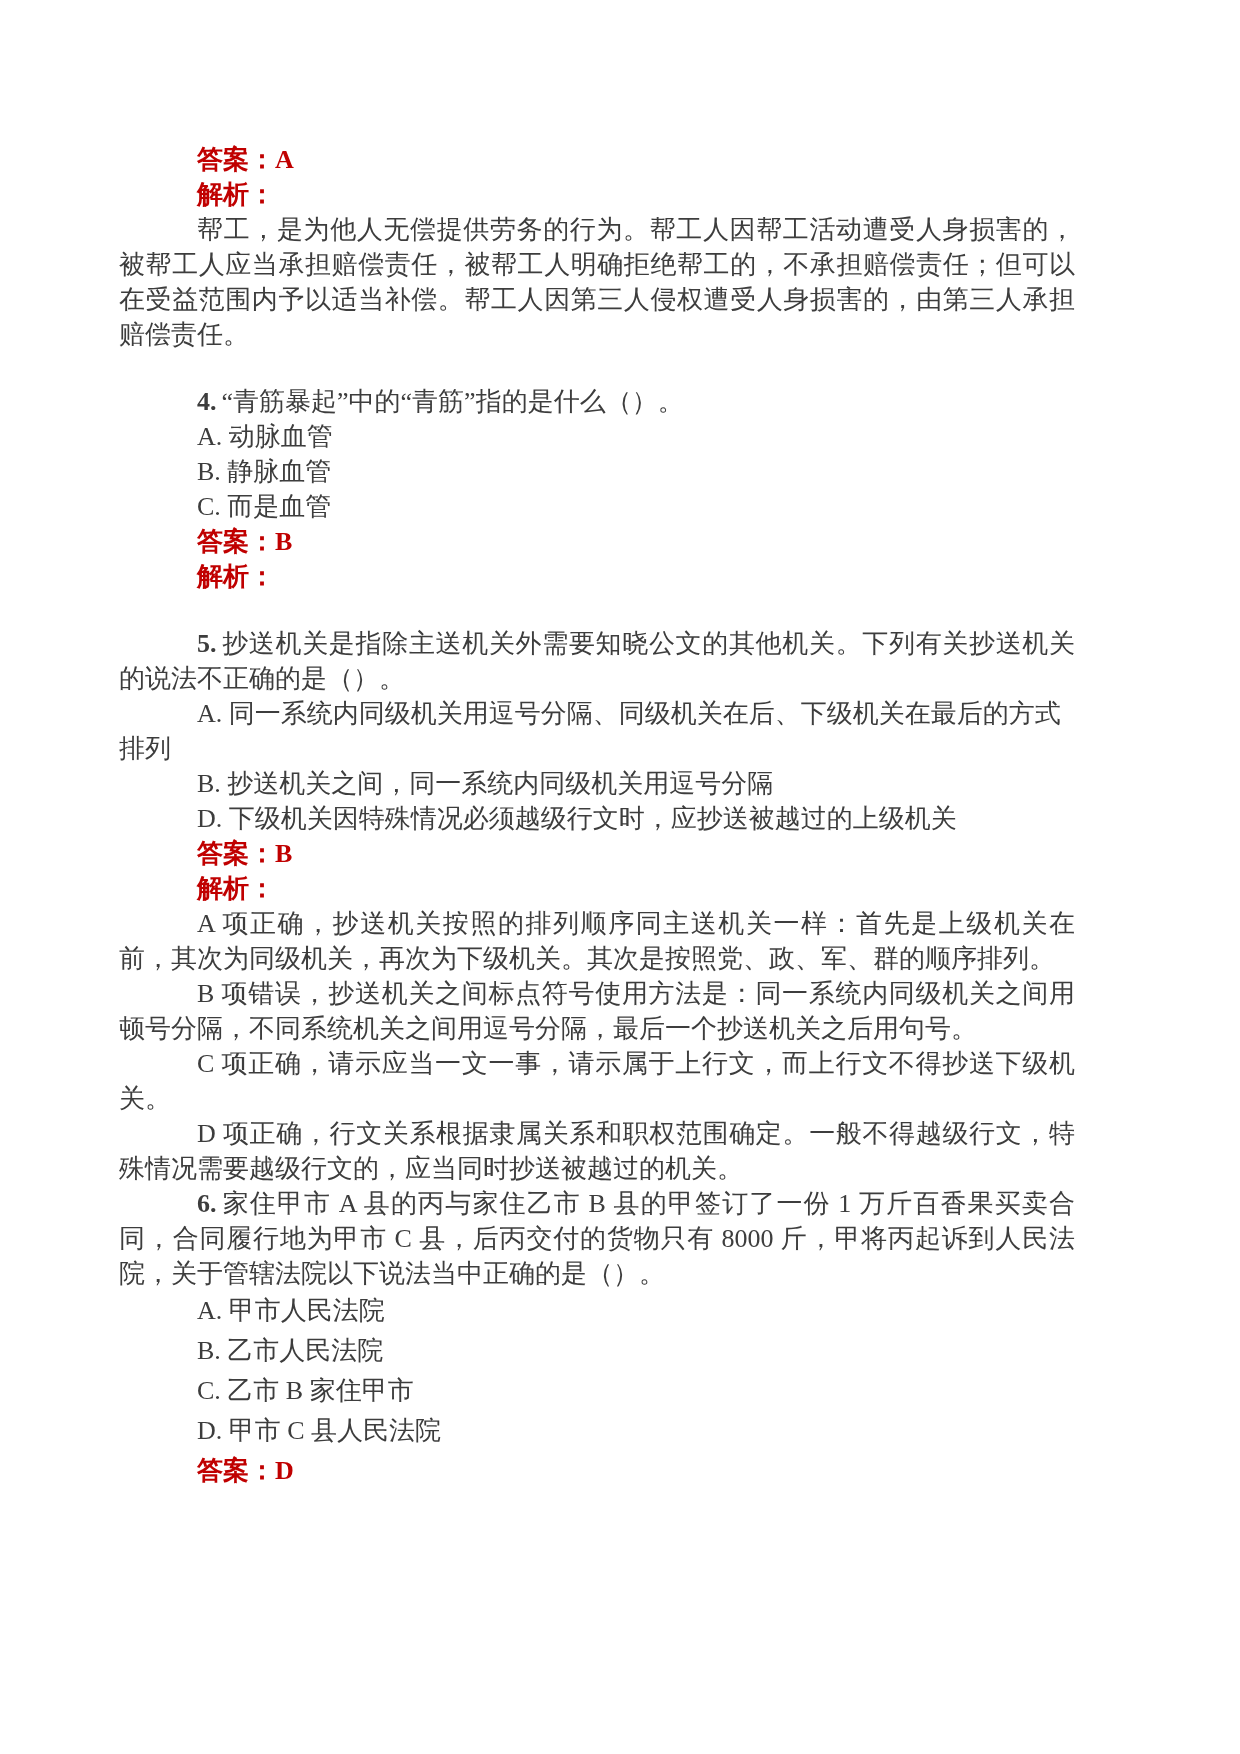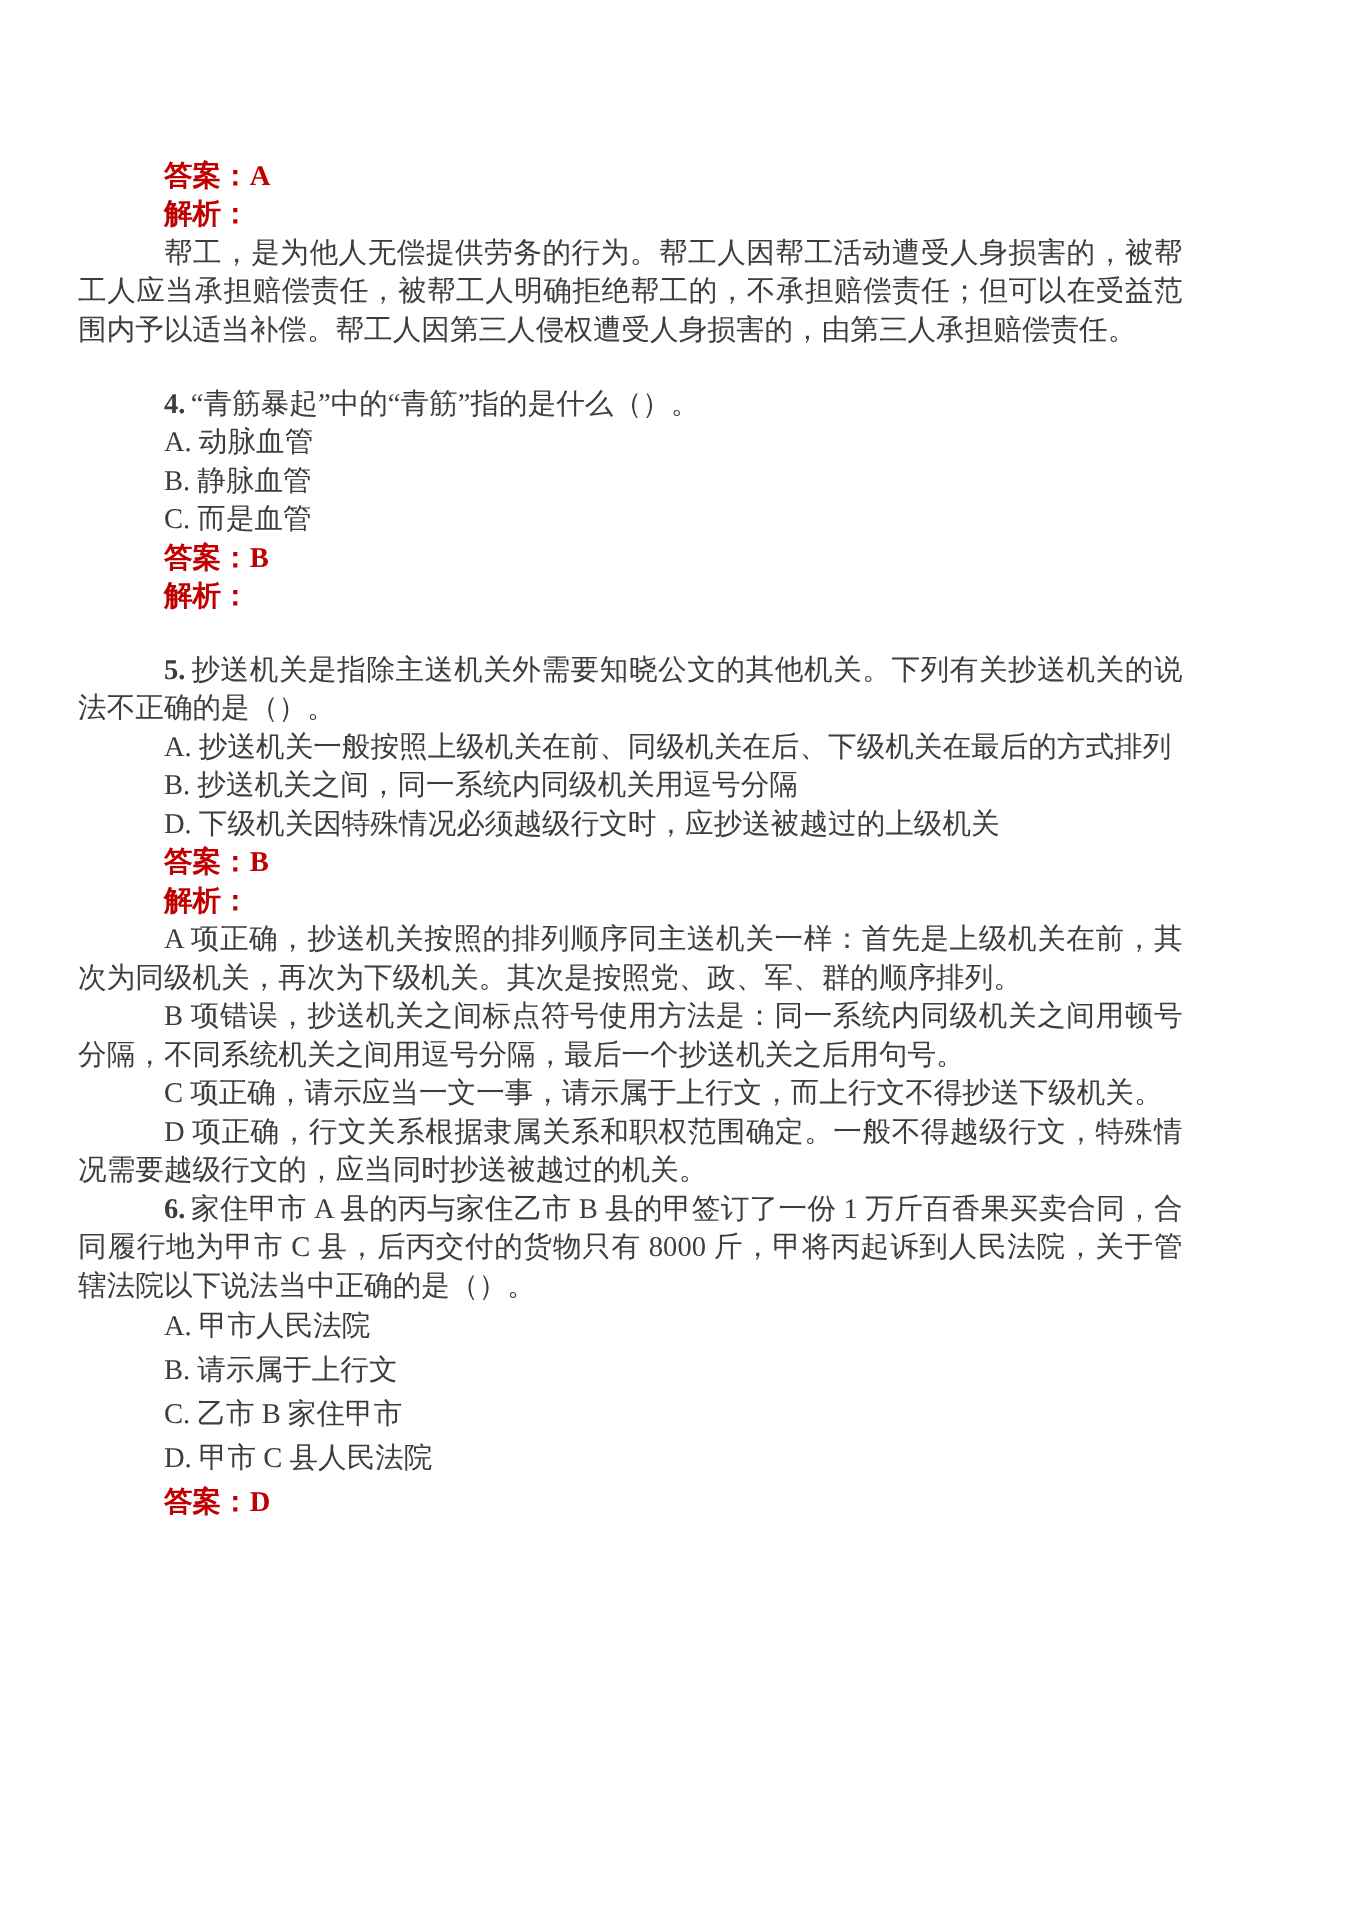--- a/index.html
+++ b/index.html
@@ -3,21 +3,21 @@
 <meta charset="utf-8">
 <style>
   html, body { margin: 0; padding: 0; background: #ffffff; }
   .page {
     position: relative;
     width: 1240px;
     height: 1754px;
     margin: 0 auto;
     background: #ffffff;
     box-sizing: border-box;
-    padding: 142px 165px 0 71px;
+    padding: 142px 165px 0 119px;
     font-family: "Liberation Serif", "DejaVu Serif", serif;
     font-size: 26px;
     line-height: 35px;
     color: #3d3d3d;
     overflow: hidden;
   }
   .page p { margin: 0; text-indent: 78px; text-align: justify; }
   .ans {
     color: #c00000;
     font-weight: bold;
@@ -42,30 +42,30 @@
   <p><span class="qnum">4.</span><span>“青筋暴起”中的“青筋”指的是什么（）。</span></p>
   <p class="opt">A. 动脉血管</p>
   <p class="opt">B. 静脉血管</p>
   <p class="opt">C. 而是血管</p>
   <p class="ans">答案：B</p>
   <p class="ans">解析：</p>
 
   <div class="spacer"></div>
 
   <p><span class="qnum">5.</span><span>抄送机关是指除主送机关外需要知晓公文的其他机关。下列有关抄送机关的说法不正确的是（）。</span></p>
-  <p class="opt">A. 抄送机关一般按照上级机关在前、同级机关在后、下级机关在最后的方式排列</p>
+  <p class="opt">A. 同一系统内同级机关用逗号分隔、同级机关在后、下级机关在最后的方式排列</p>
   <p class="opt">B. 抄送机关之间，同一系统内同级机关用逗号分隔</p>
   <p class="opt">D. 下级机关因特殊情况必须越级行文时，应抄送被越过的上级机关</p>
   <p class="ans">答案：B</p>
   <p class="ans">解析：</p>
   <p>A 项正确，抄送机关按照的排列顺序同主送机关一样：首先是上级机关在前，其次为同级机关，再次为下级机关。其次是按照党、政、军、群的顺序排列。</p>
   <p>B 项错误，抄送机关之间标点符号使用方法是：同一系统内同级机关之间用顿号分隔，不同系统机关之间用逗号分隔，最后一个抄送机关之后用句号。</p>
   <p>C 项正确，请示应当一文一事，请示属于上行文，而上行文不得抄送下级机关。</p>
   <p>D 项正确，行文关系根据隶属关系和职权范围确定。一般不得越级行文，特殊情况需要越级行文的，应当同时抄送被越过的机关。</p>
 
   <p><span class="qnum">6.</span><span>家住甲市 A 县的丙与家住乙市 B 县的甲签订了一份 1 万斤百香果买卖合同，合同履行地为甲市 C 县，后丙交付的货物只有 8000 斤，甲将丙起诉到人民法院，关于管辖法院以下说法当中正确的是（）。</span></p>
   <p class="opt opt-wide">A. 甲市人民法院</p>
-  <p class="opt opt-wide">B. 请示属于上行文</p>
+  <p class="opt opt-wide">B. 乙市人民法院</p>
   <p class="opt opt-wide">C. 乙市 B 家住甲市</p>
   <p class="opt opt-wide">D. 甲市 C 县人民法院</p>
   <p class="ans opt-wide">答案：D</p>
 
 </div>
 
 </body></html>

